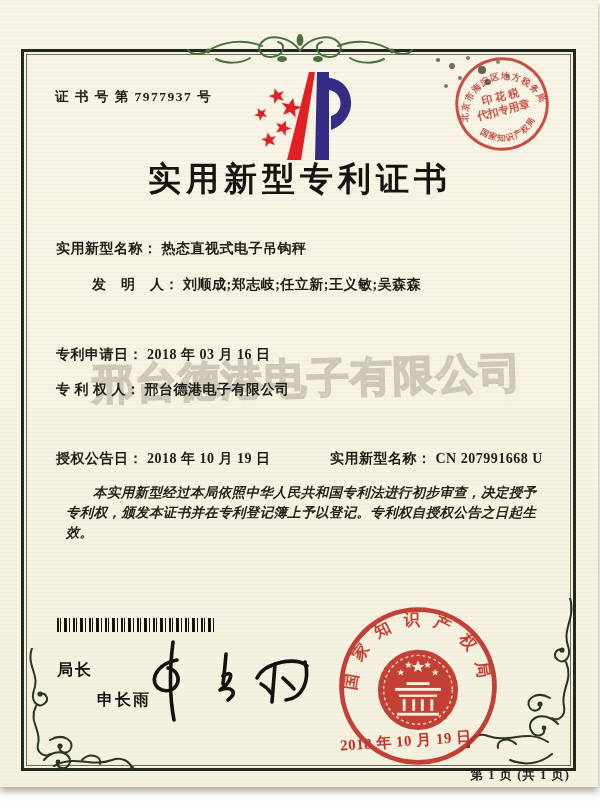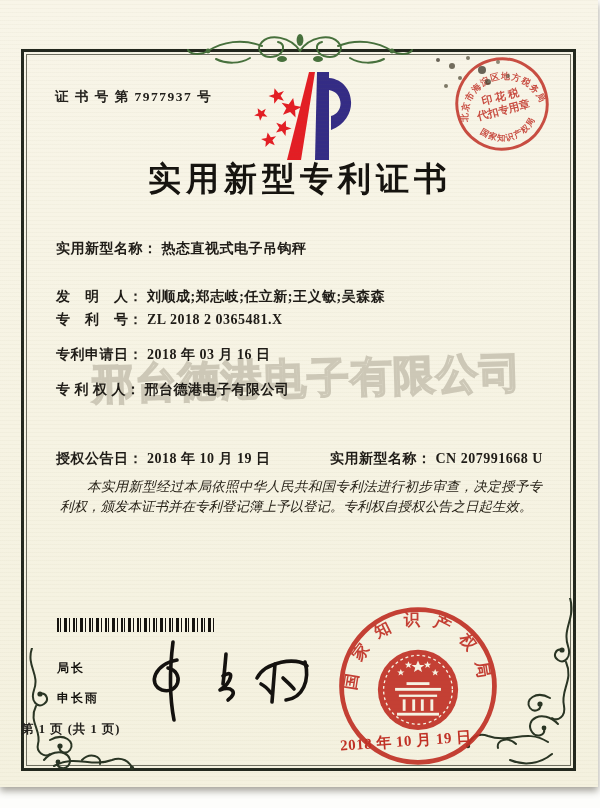--- a/index.html
+++ b/index.html
@@ -45,40 +45,40 @@
     position:absolute;left:56px;font-size:14px;font-weight:700;color:#1f1c17;
     letter-spacing:.5px;white-space:nowrap;z-index:2;
   }
   .row .lab{display:inline-block;}
   .row .val{margin-left:4px;}
   .paras{
     position:absolute;left:54px;top:471px;width:494px;z-index:2;
     font-size:13.5px;line-height:19.8px;font-style:italic;font-weight:500;
     color:#272218;text-align:justify;
   }
-  .paras p{margin:6px;text-indent:2em;}
+  .paras p{margin:12px;text-indent:2em;font-weight:bold;}
   .barcode{
     position:absolute;left:57px;top:618px;width:158px;height:14px;z-index:2;
     background:repeating-linear-gradient(90deg,
       #15130f 0 2px,#f6f3e3 2px 3px,#15130f 3px 4px,#f6f3e3 4px 7px,
       #15130f 7px 10px,#f6f3e3 10px 12px,#15130f 12px 13px,#f6f3e3 13px 16px);
   }
   .signer{position:absolute;left:57px;z-index:2;font-weight:700;color:#15130f;
-    font-size:12px;letter-spacing:2px;
+    font-size:16px;letter-spacing:2px;
     font-family:"Liberation Sans","DejaVu Sans",sans-serif;}
   .sig-svg{position:absolute;left:135px;top:636px;z-index:2;}
   .seal{position:absolute;left:332px;top:600px;width:172px;height:172px;z-index:3;opacity:.92;}
   .seal-date{
     position:absolute;left:340px;top:732px;z-index:4;color:#c03126;font-weight:700;
     font-size:15px;letter-spacing:.5px;transform:rotate(-4deg);white-space:nowrap;
   }
   .tax-seal{position:absolute;left:448px;top:50px;width:108px;height:108px;z-index:3;
     transform:rotate(-14deg);opacity:.85;}
   .footer{
-    position:absolute;left:21px;top:721px;width:549px;text-align:left;z-index:2;
+    position:absolute;left:21px;top:767px;width:549px;text-align:right;z-index:2;
     font-size:12.5px;font-weight:700;color:#23211d;letter-spacing:1px;
   }
   .smudge{position:absolute;left:436px;top:58px;width:4px;height:4px;border-radius:50%;
     background:#3a3428;opacity:.75;z-index:4;
     box-shadow:14px 6px 0 1px #46402f,30px -2px 0 0 #55503c,44px 10px 0 2px #3a3428,
       60px 2px 0 0 #6a6450,22px 18px 0 0 #55503c,50px 22px 0 1px #46402f,
       70px 16px 0 0 #6a6450,8px 26px 0 0 #55503c;}
   .flour{position:absolute;z-index:2;}
   svg{display:block;}
 </style>
@@ -164,25 +164,22 @@
     </g>
   </svg>
 
   <div class="title">实用新型专利证书</div>
 
   <div class="watermark">邢台德港电子有限公司</div>
 
   <div class="row" style="top:240px;font-family:Liberation Serif, serif;">
     <span class="lab">实用新型名称：</span><span class="val">热态直视式电子吊钩秤</span>
   </div>
-  <div class="row" style="top:288px;">
+  <div class="row" style="top:276px;margin-left:36px;">
     <span class="lab">发　明　人：</span><span class="val">刘顺成;郑志岐;任立新;王义敏;吴森森</span>
-  </div>
-  <div class="row" style="top:311px;">
-    <span class="lab">专　利　号：</span><span class="val">ZL 2018 2 0365481.X</span>
   </div>
   <div class="row" style="top:346px;">
     <span class="lab">专利申请日：</span><span class="val">2018 年 03 月 16 日</span>
   </div>
   <div class="row" style="top:381px;">
     <span class="lab">专 利 权 人：</span><span class="val">邢台德港电子有限公司</span>
   </div>
 
   <div class="row" style="top:450px;text-align:right;">
     <span class="lab">授权公告日：</span><span class="val">2018 年 10 月 19 日</span>
@@ -191,21 +188,21 @@
     <span class="lab">实用新型名称：</span><span class="val">CN 207991668 U</span>
   </div>
 
   <div class="paras">
     <p>本实用新型经过本局依照中华人民共和国专利法进行初步审查，决定授予专利权，颁发本证书并在专利登记簿上予以登记。专利权自授权公告之日起生效。</p>
   </div>
 
   <div class="barcode"></div>
 
   <div class="signer" style="top:660px;">局长</div>
-  <div class="signer" style="top:690px;">申长雨</div>
+  <div class="signer" style="top:690px;margin-left:40px;">申长雨</div>
 
   <svg class="sig-svg" width="185" height="88" viewBox="0 0 185 88">
     <g stroke="#14120f" stroke-width="3.6" fill="none" stroke-linecap="round" stroke-linejoin="round">
       <path d="M42,24 C20,28 12,48 27,54 C44,59 50,36 33,32"></path>
       <path d="M38,6 C35,30 34,58 39,84"></path>
       <path d="M88,40 C100,32 97,46 85,54 C96,50 104,56 93,64"></path>
       <path d="M91,18 C90,30 89,40 88,48"></path>
       <path d="M122,42 C130,26 162,20 172,30"></path>
       <path d="M170,26 C175,44 168,62 151,64"></path>
       <path d="M140,28 C139,40 138,52 137,66"></path>

